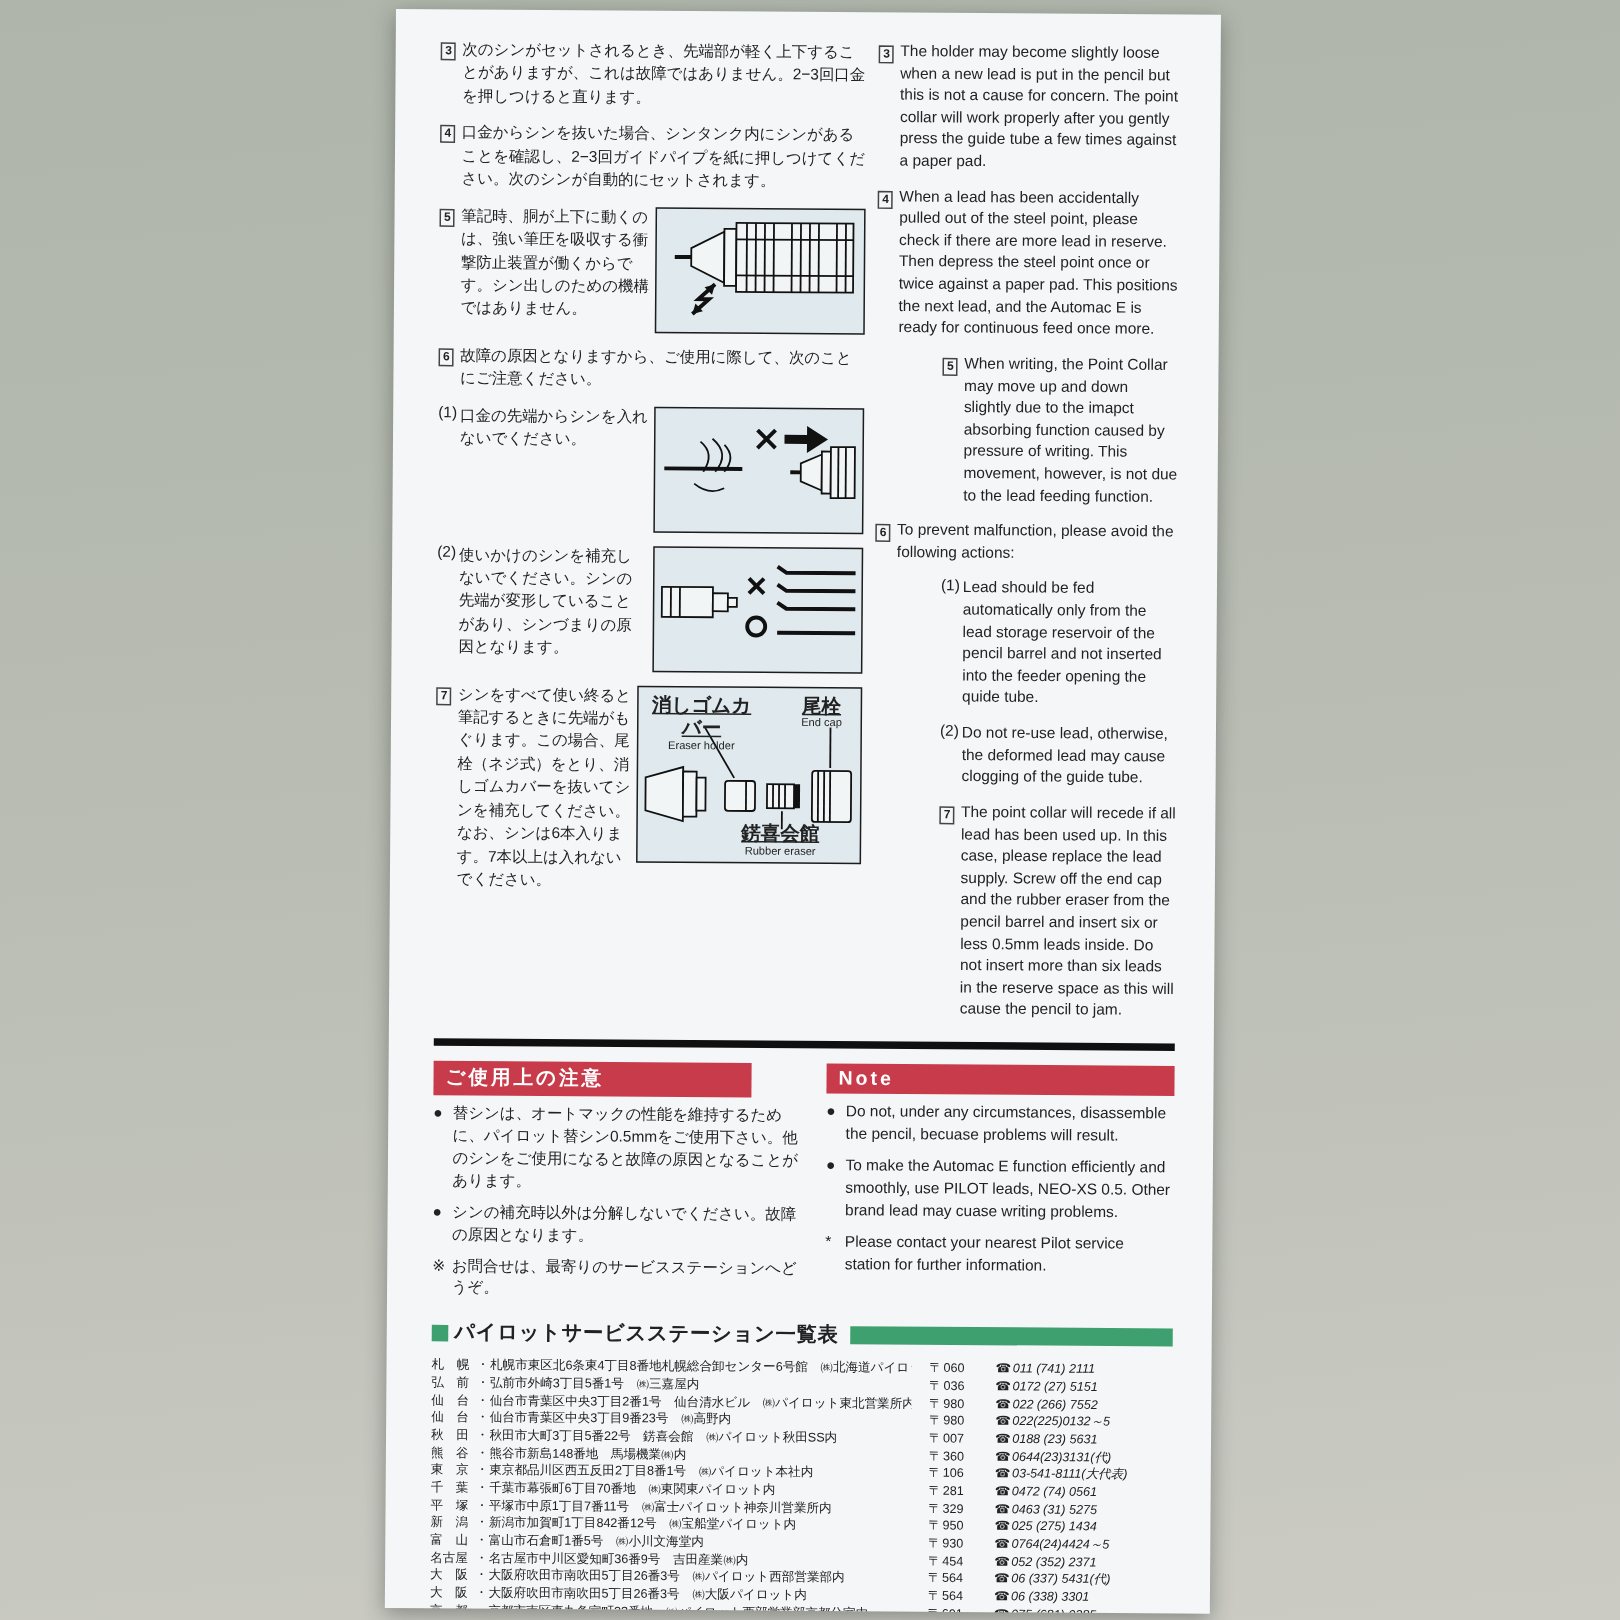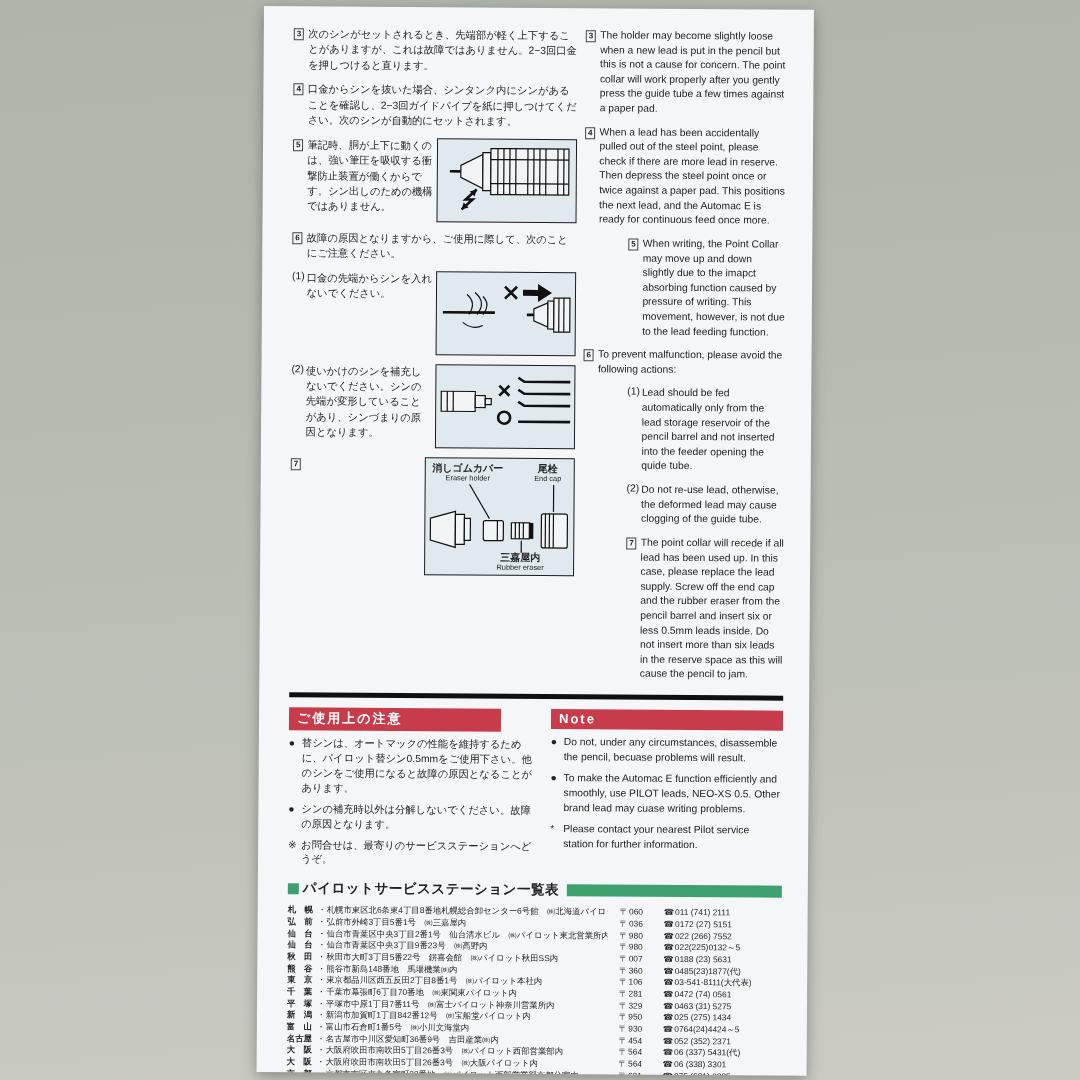--- a/index.html
+++ b/index.html
@@ -22,41 +22,41 @@
   .pnum{flex:0 0 auto;font-size:10.3px;margin-right:2px;}
   .itext{flex:1;font-size:10.3px;line-height:1.5;}
   .col-en .itext{line-height:1.42;}
   .pair{display:flex;align-items:flex-start;margin:0 0 9px;}
   .pair .item{flex:1;margin:0;}
   .indent{margin-left:44px;}
   .dbox{flex:0 0 140px;height:84px;background:#e0eaee;border:1px solid #1d1d1d;margin-left:4px;position:relative;box-sizing:border-box;}
   .dbox.tall{flex:0 0 150px;height:118px;}
   .dbox svg{position:absolute;left:0;top:0;}
   .dlabel{position:absolute;font-size:7.4px;line-height:1.2;text-align:center;}
-  .dlabel b{display:block;font-size:10px;}
+  .dlabel b{display:block;font-size:13px;text-decoration:underline;}
   .rule{height:5px;background:#101010;margin:4px 0 10px;}
   .cols2{display:flex;gap:16px;}
   .ccol{flex:0 0 246px;}
   .ncol{flex:1;min-width:0;}
   .bar{background:#c73b4b;color:#fff;font-weight:bold;font-size:13px;letter-spacing:2px;padding:2px 8px 3px;box-sizing:border-box;}
   .bar.jp{width:212px;}
   .brow{display:flex;font-size:10.3px;line-height:1.45;margin-top:6px;}
   .bmark{flex:0 0 13px;}
   .btext{flex:1;}
   .ghead{display:flex;align-items:center;margin:12px 0 7px;}
   .gsq{width:11px;height:11px;background:#3fa06f;margin-right:4px;}
   .gtitle{font-weight:bold;font-size:13.5px;letter-spacing:.5px;margin-right:8px;white-space:nowrap;}
   .gbar{flex:1;height:12px;background:#3fa06f;}
   .stable{margin-top:2px;}
   .srow{display:flex;font-size:8.4px;line-height:1.2;margin-bottom:1.6px;white-space:nowrap;}
-  .scity{flex:0 0 30px;font-weight:bold;}
+  .scity{flex:0 0 30px;}
   .sdot{flex:0 0 9px;}
   .saddr{flex:1;overflow:hidden;text-overflow:clip;}
   .spost{flex:0 0 44px;margin-left:12px;}
-  .sphone{flex:0 0 118px;}
+  .sphone{flex:0 0 118px;font-style:italic;}
   .mark{margin-right:1px;}
   svg .ln{stroke:#111;fill:none;stroke-width:1.2;}
   svg .thk{stroke:#111;fill:none;stroke-width:2.6;}
   svg .fil{fill:#111;stroke:none;}
   svg .bod{fill:#f2f5f6;stroke:#111;stroke-width:1.2;}
 </style>
 </head>
 <body>
 
 <div class="paper">
@@ -158,20 +158,21 @@
             <path class="thk" d="M82,24 l6,4 l46,0"></path>
             <path class="thk" d="M82,36 l6,4 l46,0"></path>
             <line class="thk" x1="82" y1="56" x2="134" y2="56"></line>
           </svg>
         </div>
       </div>
 
       <div class="pair">
         <div class="item">
           <span class="inum">7</span>
+          <span class="itext">シンをすべて使い終ると筆記するときに先端がもぐります。この場合、尾栓（ネジ式）をとり、消しゴムカバーを抜いてシンを補充してください。なお、シンは6本入ります。7本以上は入れないでください。</span>
         </div>
         <div class="dbox tall">
           <svg width="148" height="116" viewBox="0 0 148 116">
             <polygon class="bod" points="5,60 30,53 30,89 5,82"></polygon>
             <rect class="bod" x="30" y="56" width="9" height="30"></rect>
             <rect class="bod" x="39" y="60" width="6" height="22"></rect>
             <rect class="bod" x="58" y="62" width="20" height="20" rx="2"></rect>
             <line class="ln" x1="72" y1="62" x2="72" y2="82"></line>
             <rect class="bod" x="86" y="64" width="18" height="16"></rect>
             <g class="ln">
@@ -192,21 +193,21 @@
           </svg>
           <div class="dlabel" style="left:6px;top:4px;width:72px">
             <b>消しゴムカバー</b>
             <span>Eraser holder</span>
           </div>
           <div class="dlabel" style="right:4px;top:4px;width:44px">
             <b>尾栓</b>
             <span>End cap</span>
           </div>
           <div class="dlabel" style="left:52px;bottom:2px;width:86px">
-            <b>三嘉屋内</b>
+            <b>錺喜会館</b>
             <span>Rubber eraser</span>
           </div>
         </div>
       </div>
     </div>
 
     <div class="col-en">
       <div class="item">
         <span class="inum">3</span>
         <span class="itext">The holder may become slightly loose when a new lead is put in the pencil but this is not a cause for concern. The point collar will work properly after you gently press the guide tube a few times against a paper pad.</span>
@@ -329,21 +330,21 @@
         <span class="saddr">秋田市大町3丁目5番22号　錺喜会館　㈱パイロット秋田SS内</span>
         <span class="spost"><span class="mark">〒</span><span>007</span></span>
         <span class="sphone"><span class="mark">☎</span><span>0188 (23) 5631</span></span>
       </div>
 
       <div class="srow">
         <span class="scity">熊　谷</span>
         <span class="sdot">・</span>
         <span class="saddr">熊谷市新島148番地　馬場機業㈱内</span>
         <span class="spost"><span class="mark">〒</span><span>360</span></span>
-        <span class="sphone"><span class="mark">☎</span><span>0485(23)1877(代)</span></span>
+        <span class="sphone"><span class="mark">☎</span><span>0644(23)3131(代)</span></span>
       </div>
 
       <div class="srow">
         <span class="scity">東　京</span>
         <span class="sdot">・</span>
         <span class="saddr">東京都品川区西五反田2丁目8番1号　㈱パイロット本社内</span>
         <span class="spost"><span class="mark">〒</span><span>106</span></span>
         <span class="sphone"><span class="mark">☎</span><span>03-541-8111(大代表)</span></span>
       </div>
 

